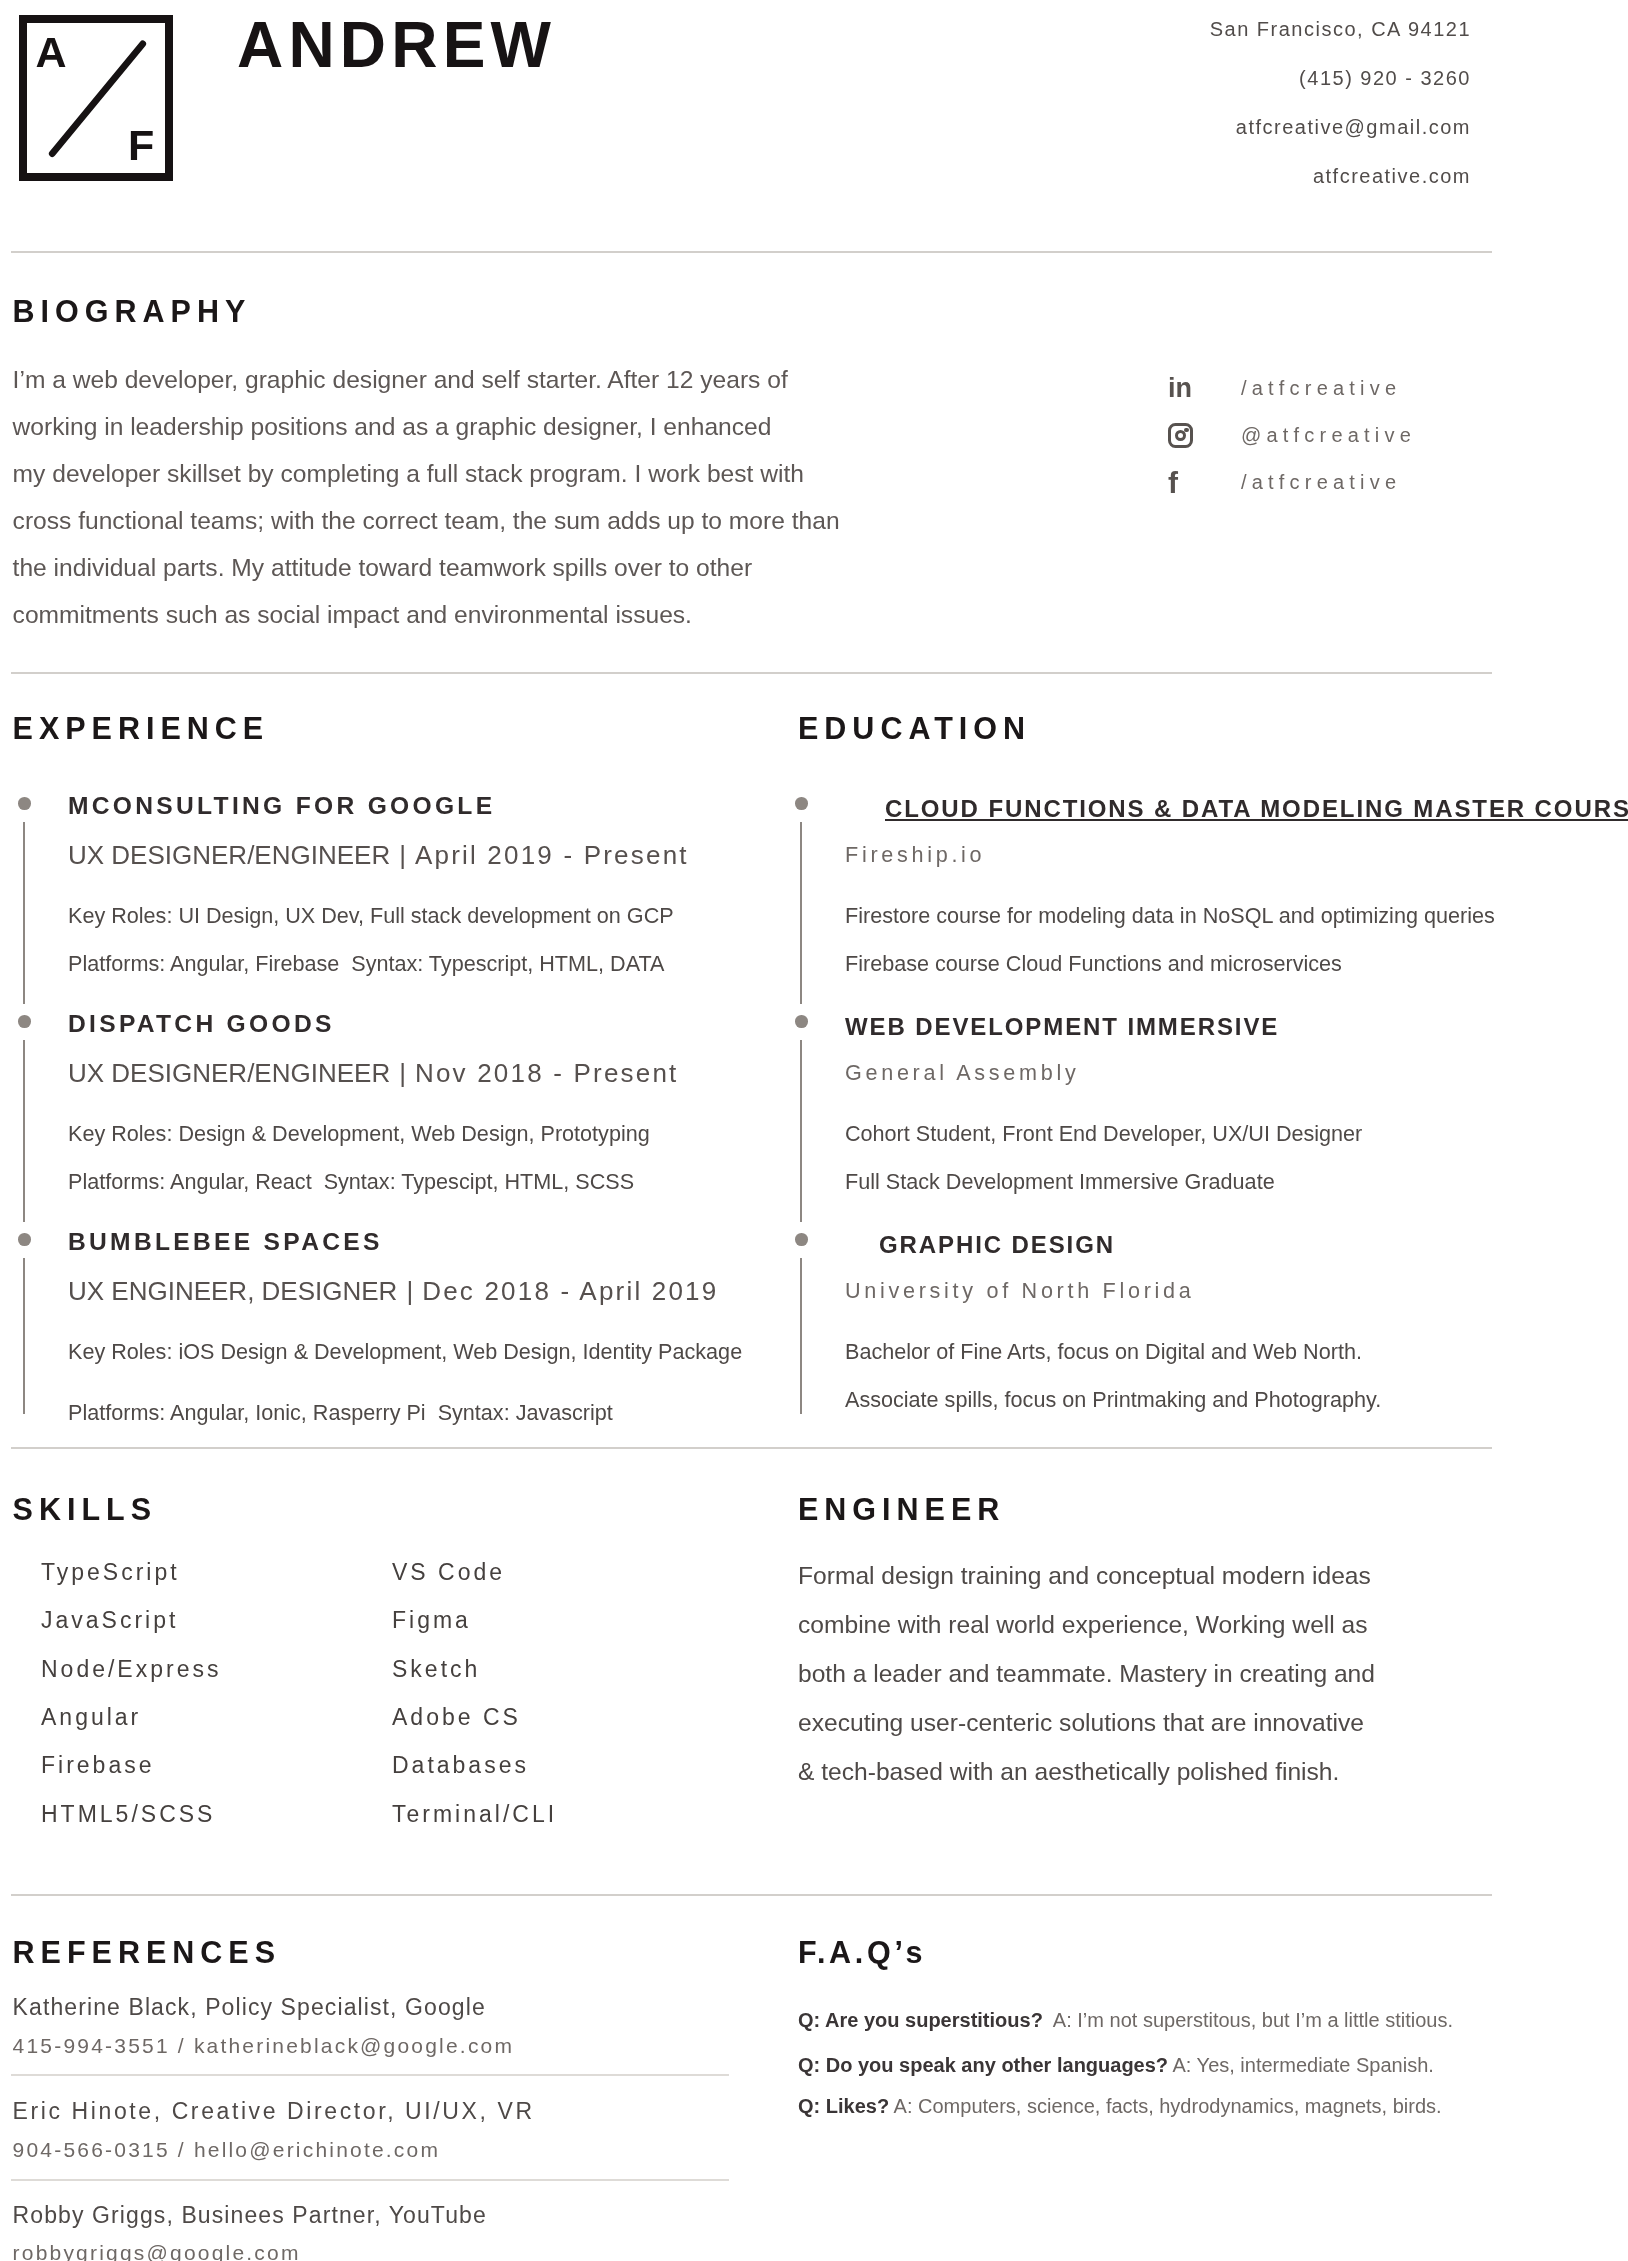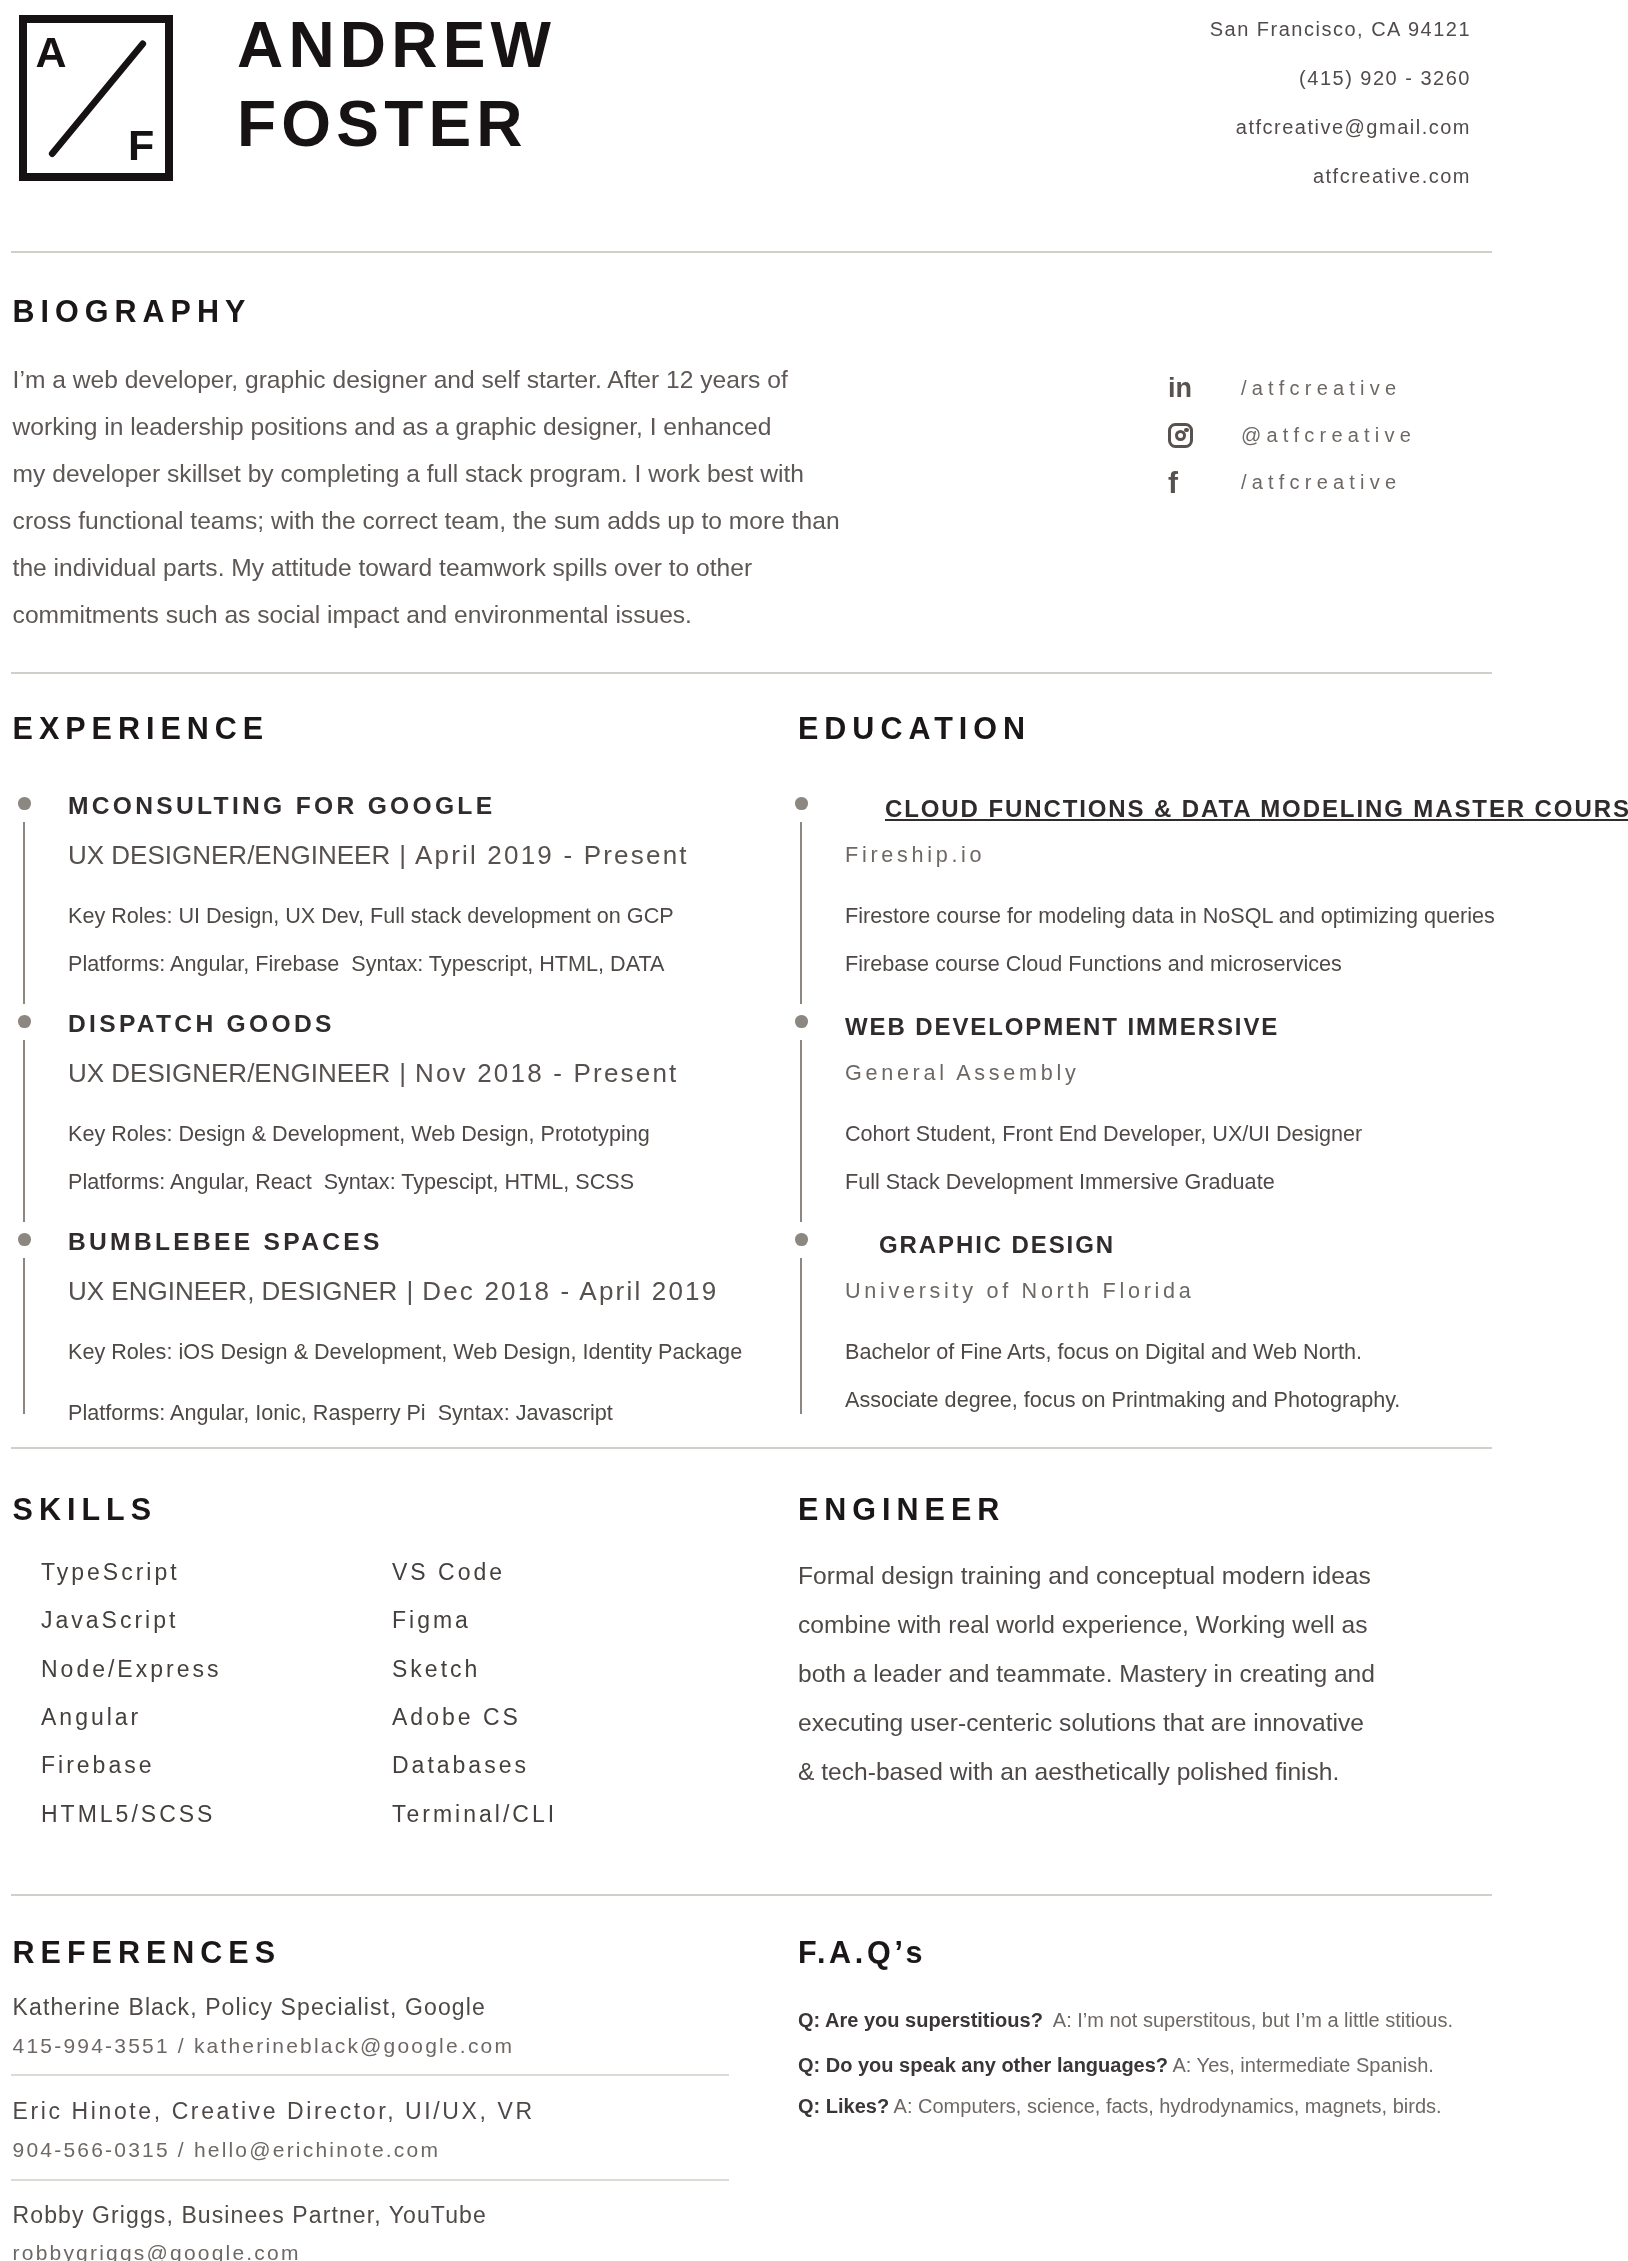--- a/index.html
+++ b/index.html
@@ -70,21 +70,20 @@
   <div class="logo-box">
     <svg class="logo-slash" viewBox="0 0 186 202">
       <line x1="34" y1="176" x2="156" y2="28" stroke="#161213" stroke-width="9" stroke-linecap="round"></line>
     </svg>
     <span class="logo-a">A</span>
     <span class="logo-f">F</span>
   </div>
 
   <div class="name-block">
     <div>ANDREW</div>
-    <div>FOSTER</div>
   </div>
 
   <div class="contact-block">
     <div>San Francisco,  CA 94121</div>
     <div>(415) 920 - 3260</div>
     <div>atfcreative@gmail.com</div>
     <div>atfcreative.com</div>
   </div>
 
   <div class="divider" style="top:251px;"></div>
@@ -158,21 +157,21 @@
     <div class="entry-line" style="left:845px; top:951px;">Firebase course Cloud Functions and microservices</div>
 
     <div class="entry-title" style="left:845px; top:1013px;">WEB DEVELOPMENT IMMERSIVE</div>
     <div class="edu-school" style="left:845px; top:1060px;">General Assembly</div>
     <div class="entry-line" style="left:845px; top:1121px;">Cohort Student, Front End Developer, UX/UI Designer</div>
     <div class="entry-line" style="left:845px; top:1169px;">Full Stack Development Immersive Graduate</div>
 
     <div class="entry-title" style="left:879px; top:1231px;">GRAPHIC DESIGN</div>
     <div class="edu-school" style="left:845px; top:1278px;">University of North Florida</div>
     <div class="entry-line" style="left:845px; top:1339px;">Bachelor of Fine Arts, focus on Digital and Web North.</div>
-    <div class="entry-line" style="left:845px; top:1387px;">Associate degree, focus on Printmaking and Photography.</div>
+    <div class="entry-line" style="left:845px; top:1387px;">Associate spills, focus on Printmaking and Photography.</div>
   </div>
 
   <div class="divider" style="top:1447px;"></div>
 
   <div class="h1" style="left:12.6px; top:1492px;">SKILLS</div>
 
   <div class="skill" style="left:41px; top:1559px;">TypeScript</div>
   <div class="skill" style="left:41px; top:1607px;">JavaScript</div>
   <div class="skill" style="left:41px; top:1656px;">Node/Express</div>
   <div class="skill" style="left:41px; top:1704px;">Angular</div>

